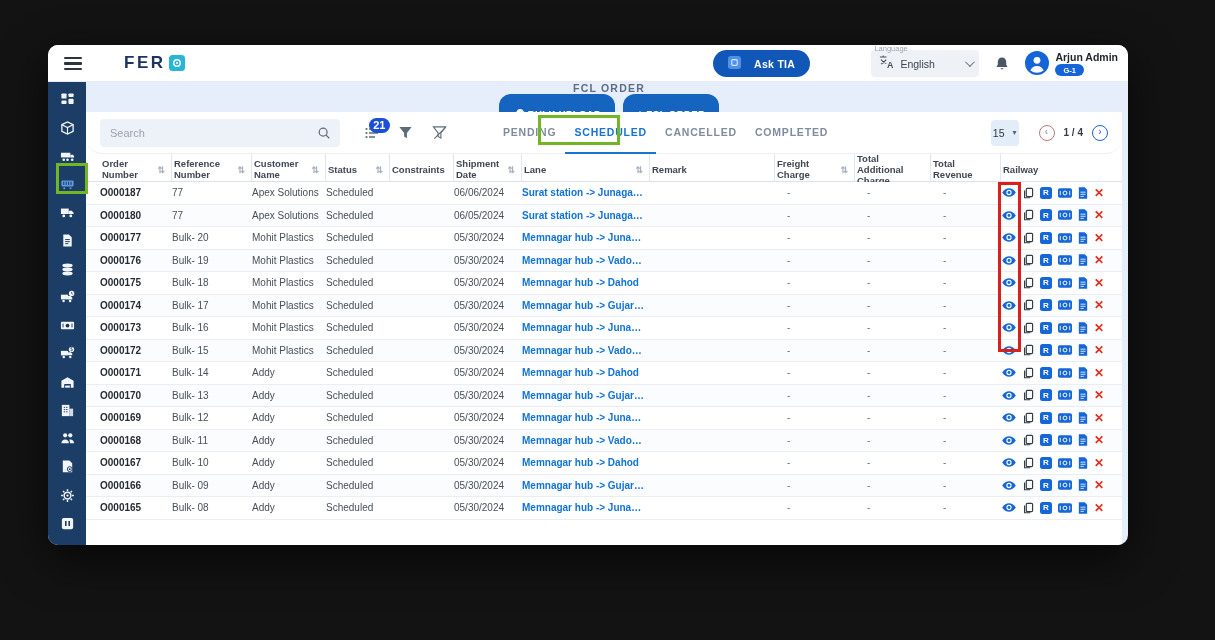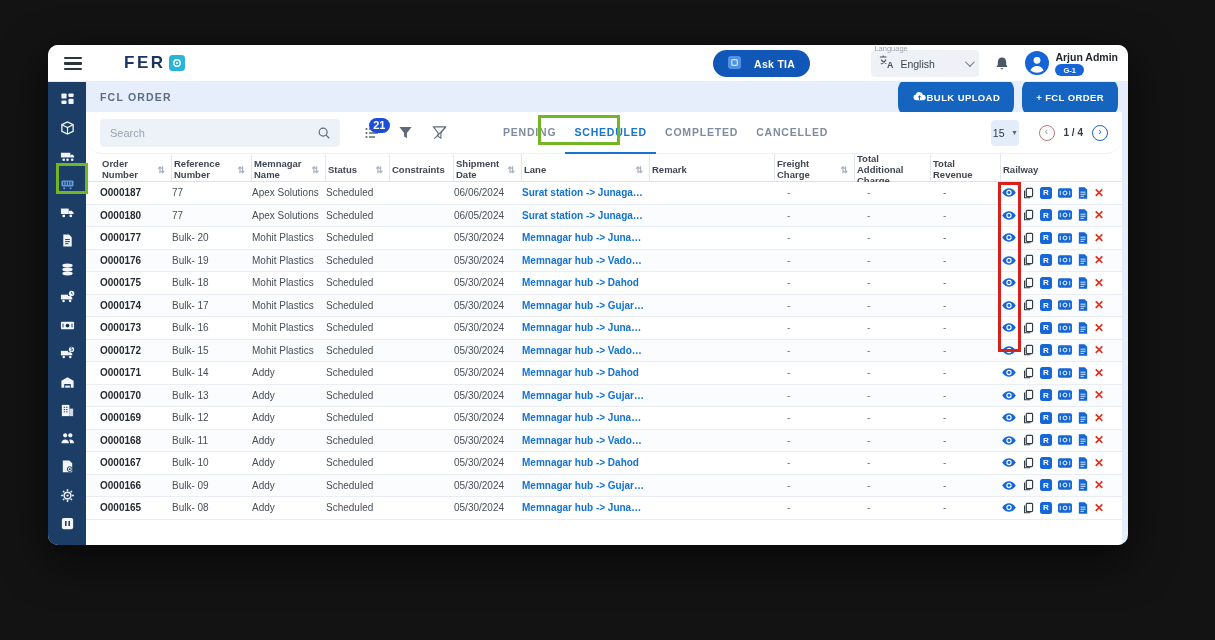--- a/index.html
+++ b/index.html
@@ -38,21 +38,21 @@
   
   .app-body { flex:1; display:flex; min-height:0; }
   .sidebar { width:38px; background:#1c3d66; display:flex; flex-direction:column;
              justify-content:space-between; align-items:center; padding:9px 0 13px; }
   .sb-item { width:30px; height:17px; display:flex; align-items:center; justify-content:center;
              color:#f2f6fb; cursor:pointer; }
   .sb-item.active { color:#5f9be0; }
   .sb-item svg { width:15px; height:15px; display:block; }
 
   .main { flex:1; display:flex; flex-direction:column; min-width:0; }
-  .breadcrumb-bar { height:30px; display:flex; align-items:center; padding:0 10px 0 14px; }
+  .breadcrumb-bar { height:30px; display:flex; align-items:center; padding:0 10px 0 14px;flex-direction:column; }
   .breadcrumb { font-size:10.5px; font-weight:bold; letter-spacing:1.2px; color:#5c6c81; flex:1; }
   .pill-btn { height:39px; border-radius:12px; background:#1464c0; color:#fff; border:none;
               font-size:9.5px; font-weight:bold; letter-spacing:.4px; display:flex; align-items:center;
               padding:0 14px; cursor:pointer; font-family:inherit; }
   .btn-row { display:flex; gap:8px; }
 
   .card { flex:1; background:#fff; margin-right:6px; display:flex; flex-direction:column; min-height:0; }
 
   
   .toolbar { height:42px; flex:0 0 42px; display:flex; align-items:center; padding:0 14px; border-bottom:1px solid #edf0f5;border-radius:16px; }
@@ -377,22 +377,22 @@
             <span class="mini-icon">
               <svg viewBox="0 0 16 16" width="15" height="15">
                   <path d="M1.5 2h13L9.5 8.5V14l-3-1.8V8.5z" fill="none" stroke="#5f6a78" stroke-width="1.2"></path>
                   <path d="M2.5 14.5L14.5 2.5" stroke="#5f6a78" stroke-width="1.3"></path>
                 </svg>
             </span>
           </div>
           <div class="tabs" id="tabs">
               <div class="tab">PENDING</div>
               <div class="tab active">SCHEDULED</div>
+              <div class="tab">CANCELLED</div>
               <div class="tab">COMPLETED</div>
-              <div class="tab">CANCELLED</div>
             </div>
           <div class="toolbar-right">
             <div class="page-size">
               <span>15</span>
               <span class="caret">▾</span>
             </div>
             <div class="pager">
               <span class="pg-btn pg-prev">‹</span>
               <span class="pg-text">1 / 4</span>
               <span class="pg-btn pg-next">›</span>
@@ -404,21 +404,21 @@
           <div class="thead" id="thead">
               <div class="th">
                 <span>Order Number</span>
                 <span class="sort-glyph">⇅</span>
               </div>
               <div class="th">
                 <span>Reference Number</span>
                 <span class="sort-glyph">⇅</span>
               </div>
               <div class="th">
-                <span>Memnagar Name</span>
+                <span>Customer Name</span>
                 <span class="sort-glyph">⇅</span>
               </div>
               <div class="th">
                 <span>Status</span>
                 <span class="sort-glyph">⇅</span>
               </div>
               <div class="th">
                 <span>Constraints</span>
               </div>
               <div class="th">

